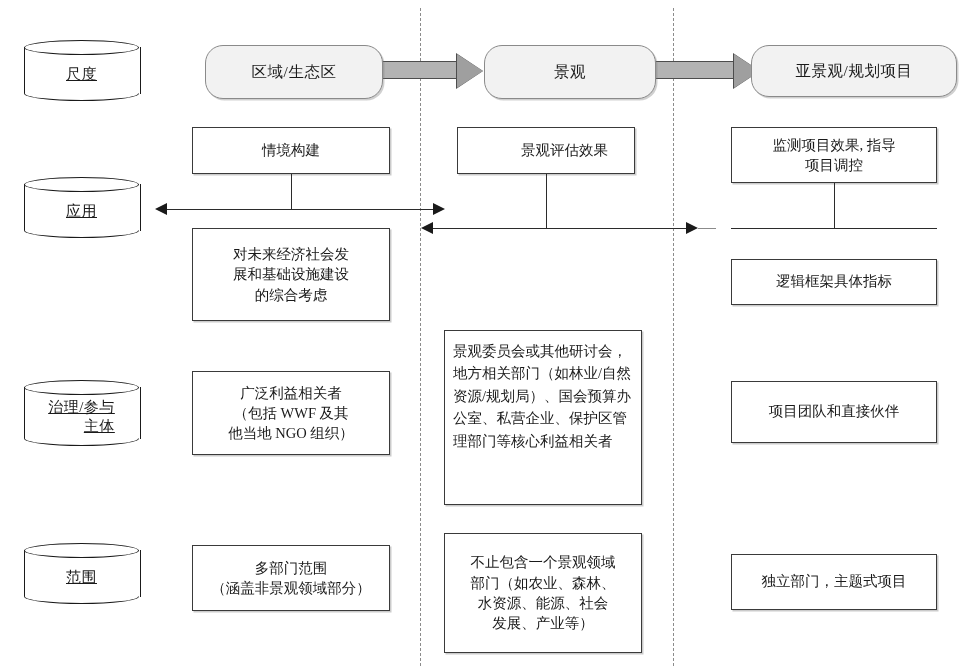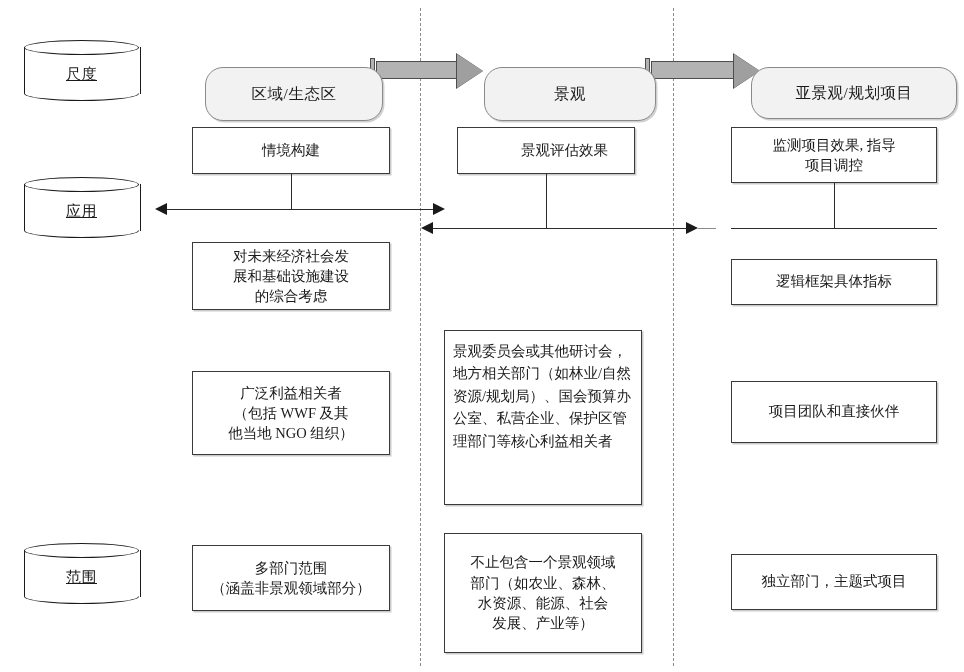--- a/index.html
+++ b/index.html
@@ -81,21 +81,20 @@
     border: 1.2px solid #8a8a8a;
     border-radius: 18px;
     background: #f2f2f2;
     display: flex;
     align-items: center;
     justify-content: center;
     text-align: center;
     font-size: 15.5px;
     letter-spacing: 0.5px;
     box-shadow: 1.5px 1.5px 0 rgba(120,120,120,0.35);
-    margin-top: 22px;
   }
 
   
   .rbox {
     position: absolute;
     box-sizing: border-box;
     border: 1.1px solid #3a3a3a;
     background: #ffffff;
     display: flex;
     align-items: center;
@@ -249,27 +248,34 @@
   <div class="arrowhead-right" style="left:433px; top:203px;"></div>
 
   <div class="hline" style="left:432px; top:228px; width:262px;"></div>
   <div class="arrowhead-left" style="left:421px; top:222px;"></div>
   <div class="arrowhead-right" style="left:686px; top:222px;"></div>
 
   <div class="hline" style="left:698px; top:228px; width:18px; opacity:0.55;"></div>
 
   <div class="hline" style="left:731px; top:228px; width:206px;"></div>
 
-  <div class="rbox tight" style="left:192px; top:242px; width:198px; height:68px;font-family:Liberation Serif, serif;">对未来经济社会发
+  <div class="rbox tight" style="left:192px; top:228px; width:198px; height:93px;font-family:Liberation Serif, serif;">对未来经济社会发
 展和基础设施建设
 的综合考虑</div>
 
 
   <div class="rbox" style="left:731px; top:259px; width:206px; height:46px;">逻辑框架具体指标</div>
 
+  <div class="cyl" style="left:24px; top:380px; width:115px; height:66px;">
+    <div class="cyl-body"></div>
+    <div class="cyl-bottom"></div>
+    <div class="cyl-top"></div>
+    <div class="cyl-label">治理/参与
+主体</div>
+  </div>
 
   <div class="rbox tight" style="left:192px; top:371px; width:198px; height:84px;">广泛利益相关者
 （包括 WWF 及其
 他当地 NGO 组织）</div>
 
   <div class="rbox tight justify" style="left:444px; top:330px; width:198px; height:175px; white-space:normal; line-height:1.55; padding:9px 8px;">景观委员会或其他研讨会，地方相关部门（如林业/自然资源/规划局）、国会预算办公室、私营企业、保护区管理部门等核心利益相关者</div>
 
   <div class="rbox" style="left:731px; top:381px; width:206px; height:62px;text-align:right;">项目团队和直接伙伴</div>
 
   <div class="cyl" style="left:24px; top:543px; width:115px; height:61px;border-radius:9px;">

